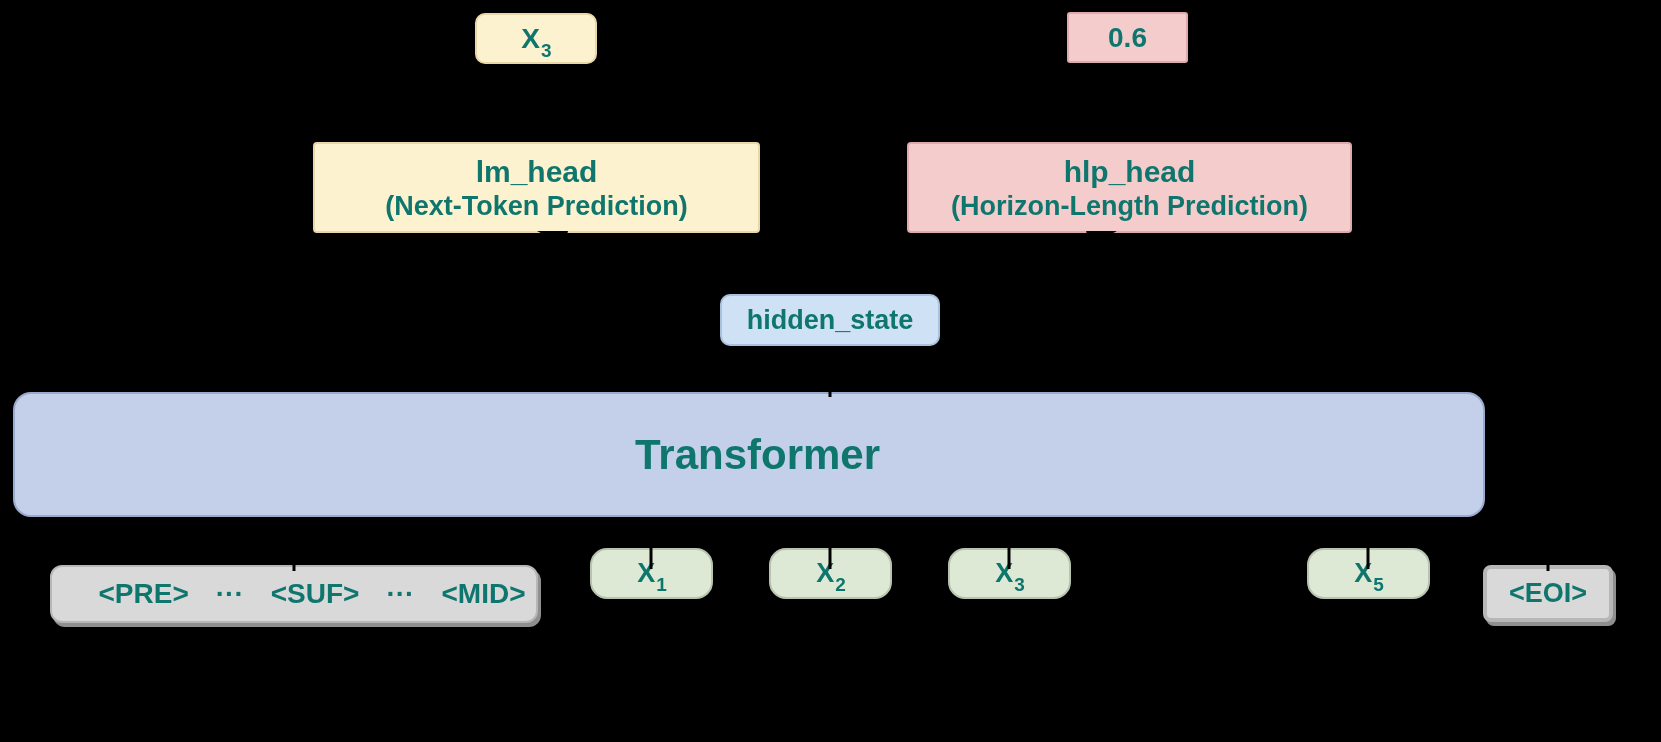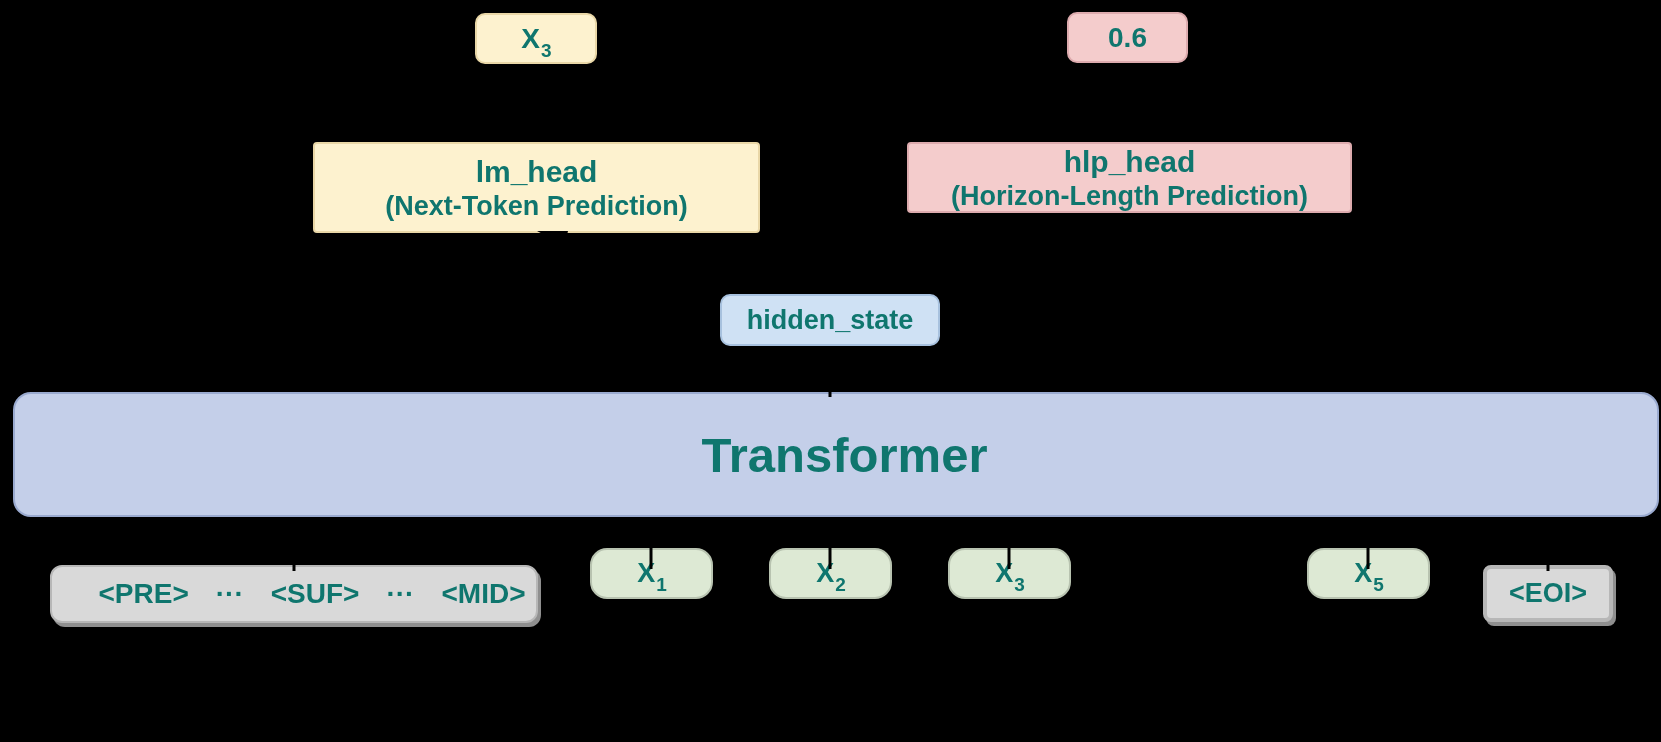--- a/index.html
+++ b/index.html
@@ -6,31 +6,31 @@
   .stage{
     position:relative;width:1661px;height:742px;background:var(--background,#000);
     font-family:"Liberation Sans",sans-serif;overflow:hidden;
   }
   .box{
     position:absolute;box-sizing:border-box;display:flex;align-items:center;justify-content:center;
     color:#0f766e;font-weight:700;text-align:center;
   }
   
   .out-token{left:475px;top:13px;width:122px;height:51px;background:var(--lm-fill);border:2px solid var(--lm-border);border-radius:10px;font-size:28px;}
-  .out-hlp{left:1067px;top:12px;width:121px;height:51px;background:var(--hlp-fill);border:2px solid var(--hlp-border);border-radius:10px;font-size:28px;}
+  .out-hlp{left:1067px;top:12px;width:121px;height:51px;background:var(--hlp-fill);border:2px solid var(--hlp-border);border-radius:3px;font-size:28px;}
   
   .head-box{flex-direction:column;gap:2px;border-radius:4px;}
   .lm-head{left:313px;top:142px;width:447px;height:91px;background:var(--lm-fill);border:2px solid var(--lm-border);}
-  .hlp-head{left:907px;top:142px;width:445px;height:71px;background:var(--hlp-fill);border:2px solid var(--hlp-border);}
+  .hlp-head{left:907px;top:142px;width:445px;height:91px;background:var(--hlp-fill);border:2px solid var(--hlp-border);}
   .head-title{font-size:30px;line-height:34px;}
   .head-sub{font-size:27px;line-height:30px;}
   
   .hidden-state{left:720px;top:294px;width:220px;height:52px;background:var(--hidden-fill);border:2px solid var(--hidden-border);border-radius:10px;font-size:27px;}
   
-  .transformer{left:13px;top:392px;width:1646px;height:125px;background:var(--transformer-fill);border:2px solid var(--transformer-border);border-radius:18px;font-size:49px;padding-left:17px;}
+  .transformer{left:13px;top:392px;width:1472px;height:125px;background:var(--transformer-fill);border:2px solid var(--transformer-border);border-radius:18px;font-size:42px;padding-left:17px;}
   
   .fim-box{left:50px;top:565px;width:488px;height:58px;background:var(--special-fill);border:2px solid var(--special-border);border-radius:12px;
     box-shadow:3px 4px 0 #8f8f8f;font-size:28px;gap:27px;padding-left:36px;}
   .token-box{top:548px;width:123px;height:51px;background:var(--token-fill);border:2px solid var(--token-border);border-radius:17px;font-size:27px;}
   .eoi-box{left:1483px;top:565px;width:130px;height:57px;background:var(--special-fill);border:4px solid var(--special-border);border-radius:8px;
     box-shadow:3px 4px 0 #8f8f8f;font-size:27px;}
   .tsub{font-size:19px;position:relative;top:9px;left:1px;font-weight:700;}
   .fim-part{white-space:nowrap;}
   
   .arrows{position:absolute;left:0;top:0;width:1661px;height:742px;z-index:5;pointer-events:none;}

